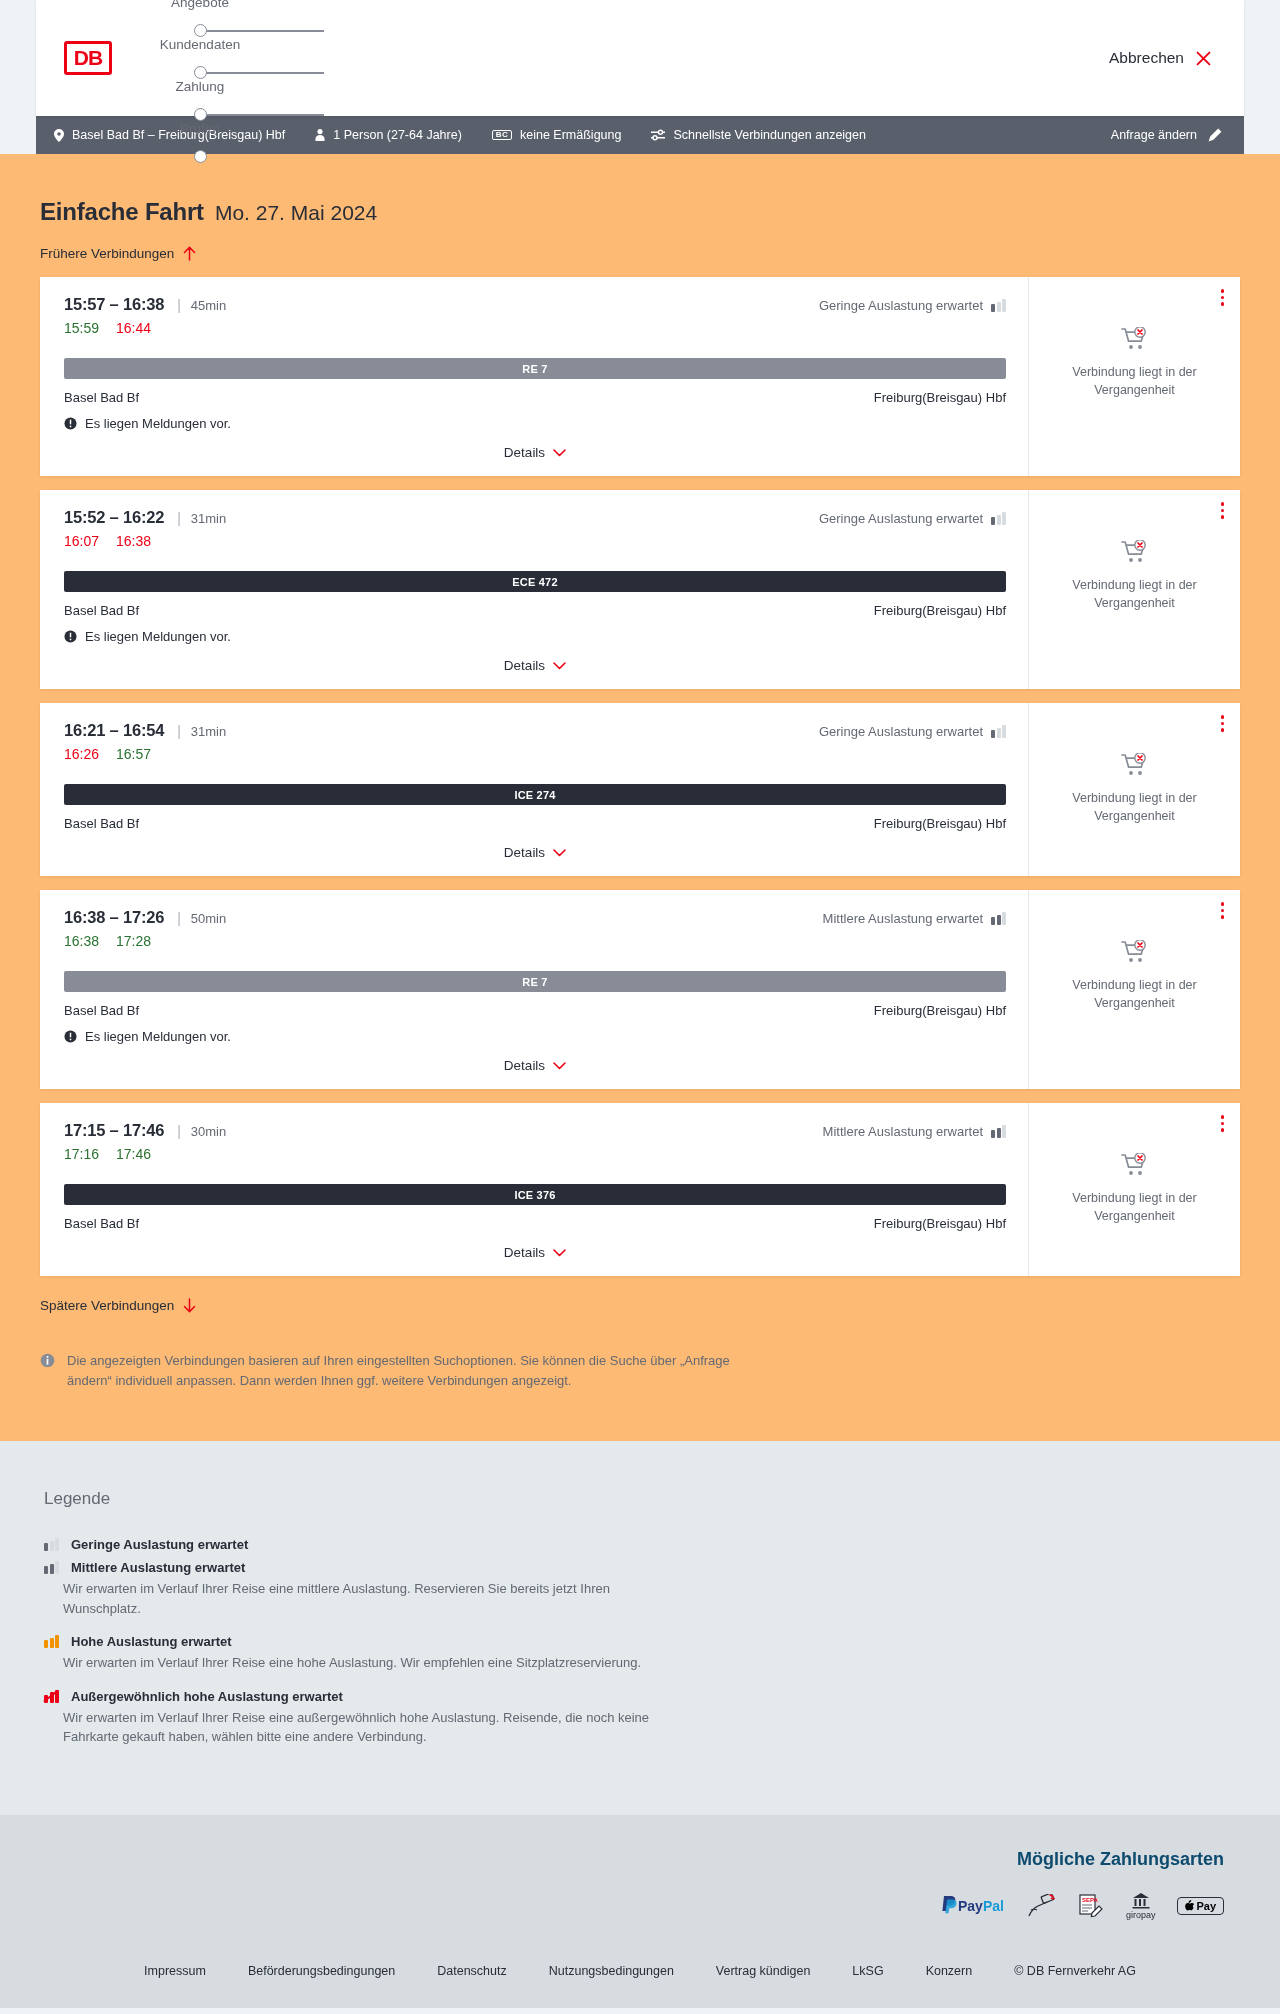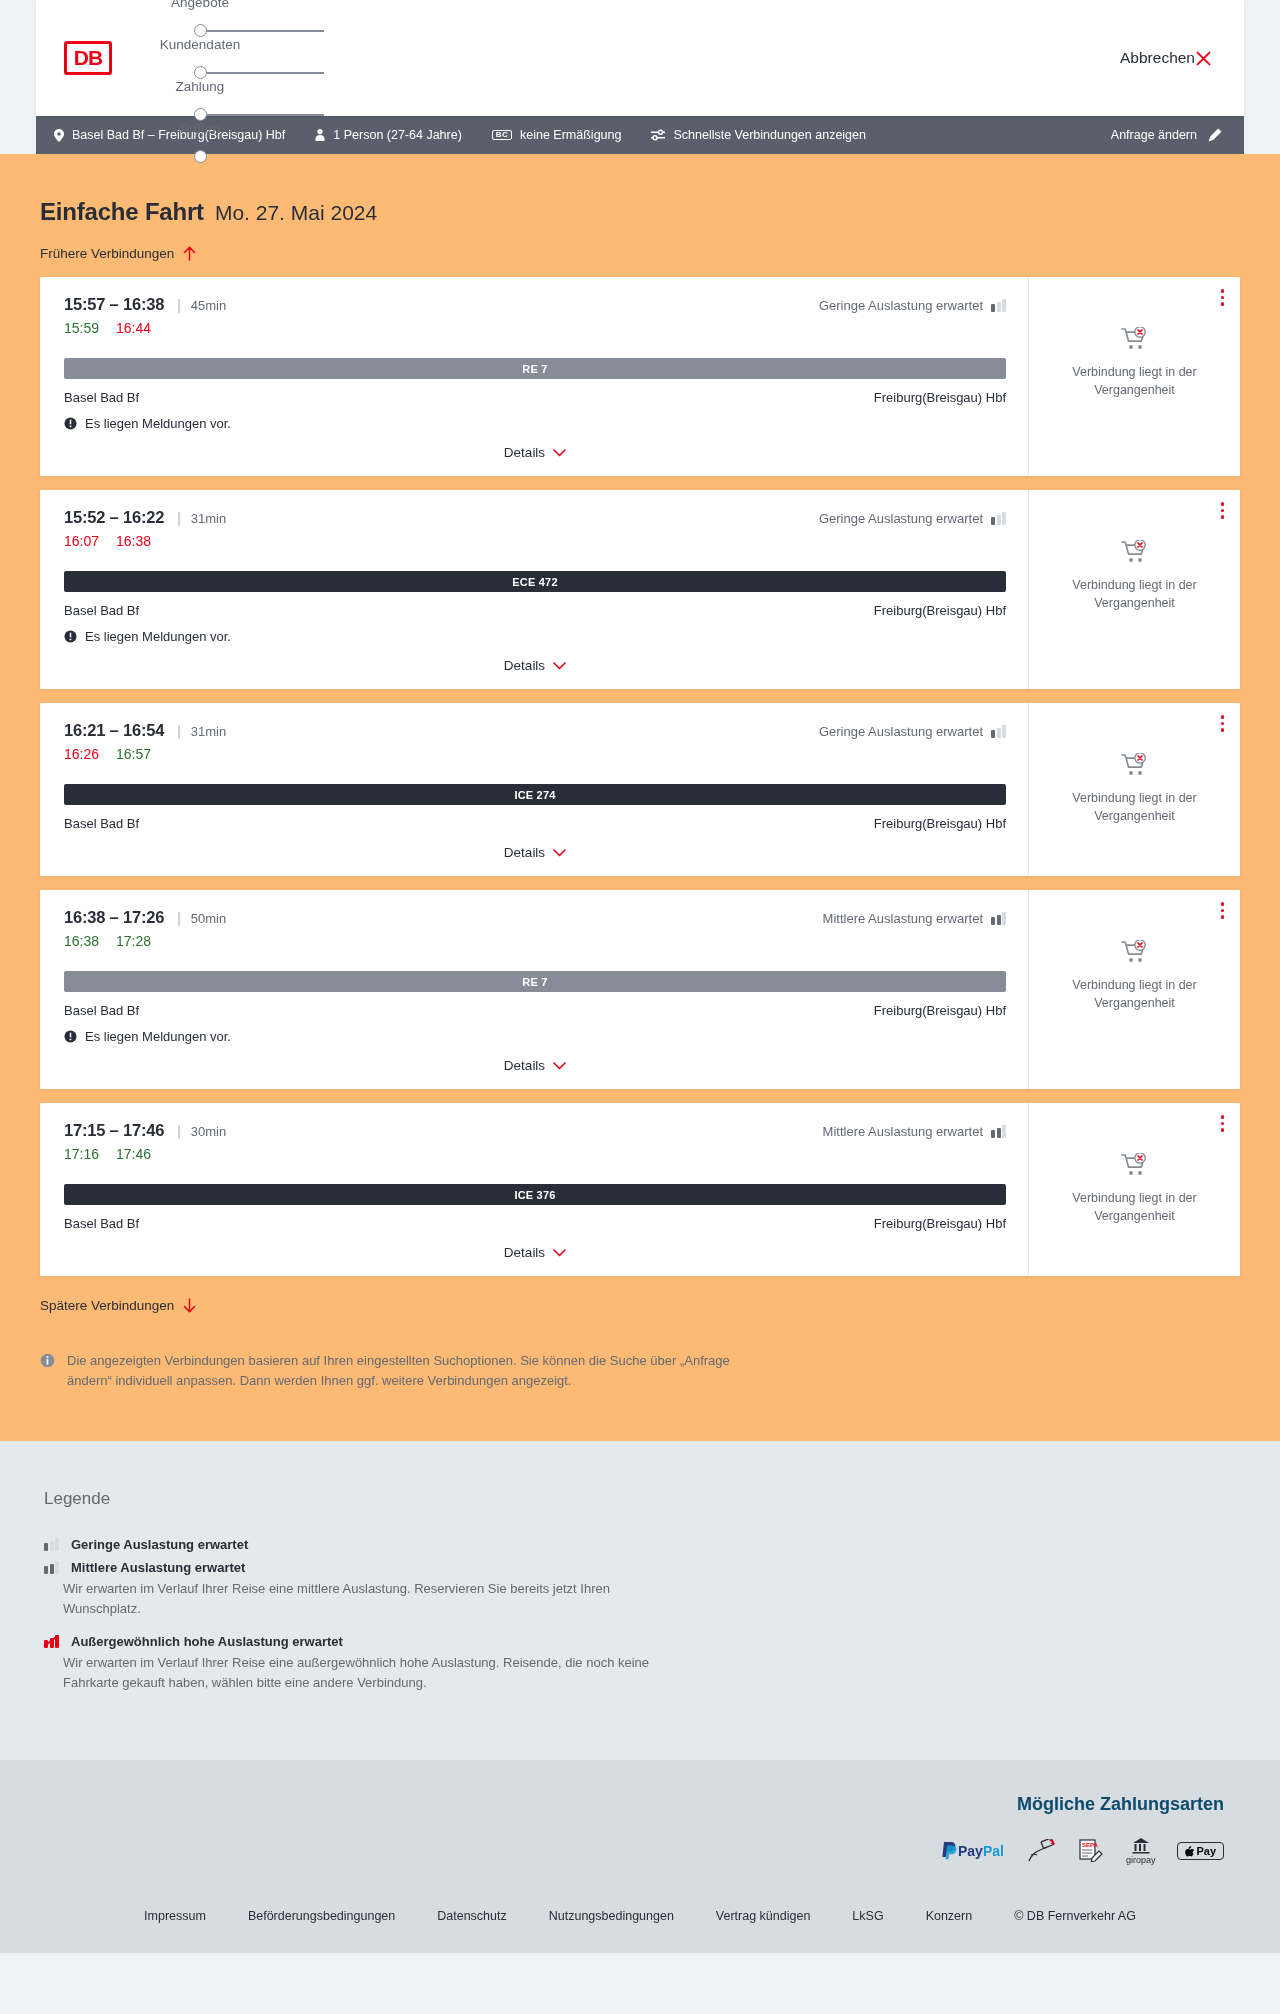--- a/index.html
+++ b/index.html
@@ -90,21 +90,21 @@
     content: "";
     position: absolute;
     width: 6px; height: 6px;
     border-radius: 50%;
     background: #282d37;
     left: 2.5px; top: 2.5px;
   }
 
   .cancel-btn {
     margin-left: auto;
-    display: flex; align-items: center; 
+    display: flex; align-items: center; gap: 11px;
     font-size: 15.5px;
     color: #282d37;
     cursor: pointer;
     background: none; border: none;
     font-family: inherit;
   }
   .x-icon { width: 17px; height: 17px; display: block; }
 
   
   .criteria-wrap { padding: 0 36px; background: #f0f3f5; }
@@ -713,20 +713,31 @@
               <span class="occ-bar" style="height:8px;background:#646973;"></span>
               <span class="occ-bar" style="height:10.5px;background:#646973;"></span>
               <span class="occ-bar" style="height:13px;background:#d7dce1;"></span>
             </span>
             <span>Mittlere Auslastung erwartet</span>
           </div>
           <div class="legend-desc">Wir erwarten im Verlauf Ihrer Reise eine mittlere Auslastung. Reservieren Sie bereits jetzt Ihren Wunschplatz.</div>
         </div>
         <div class="legend-item">
           <div class="legend-head">
+            <span class="occ-icon">
+              <span class="occ-bar" style="height:8px;background:#f39200;"></span>
+              <span class="occ-bar" style="height:10.5px;background:#f39200;"></span>
+              <span class="occ-bar" style="height:13px;background:#f39200;"></span>
+            </span>
+            <span>Hohe Auslastung erwartet</span>
+          </div>
+          <div class="legend-desc">Wir erwarten im Verlauf Ihrer Reise eine hohe Auslastung. Wir empfehlen eine Sitzplatzreservierung.</div>
+        </div>
+        <div class="legend-item">
+          <div class="legend-head">
             <span class="occ-cross">
               <span class="occ-bar" style="height:8px;background:#ec0016;"></span>
               <span class="occ-bar" style="height:10.5px;background:#ec0016;"></span>
               <span class="occ-bar" style="height:13px;background:#ec0016;"></span>
             </span>
             <span>Außergewöhnlich hohe Auslastung erwartet</span>
           </div>
           <div class="legend-desc">Wir erwarten im Verlauf Ihrer Reise eine außergewöhnlich hohe Auslastung. Reisende, die noch keine Fahrkarte gekauft haben, wählen bitte eine andere Verbindung.</div>
         </div>
       </div>

